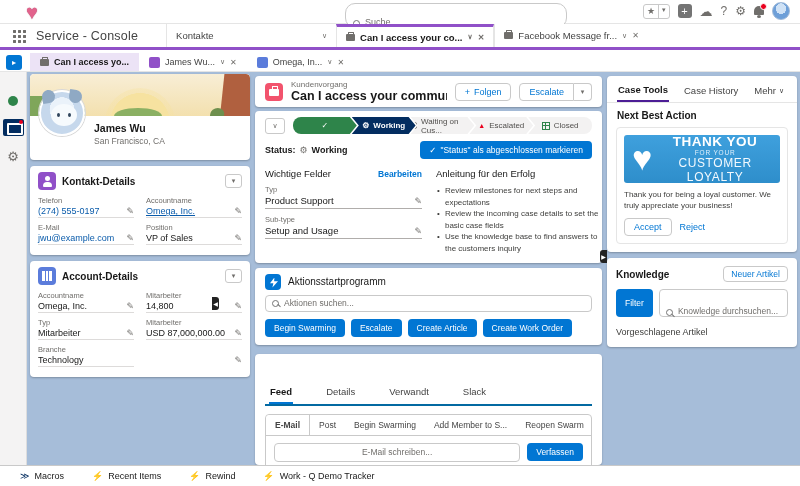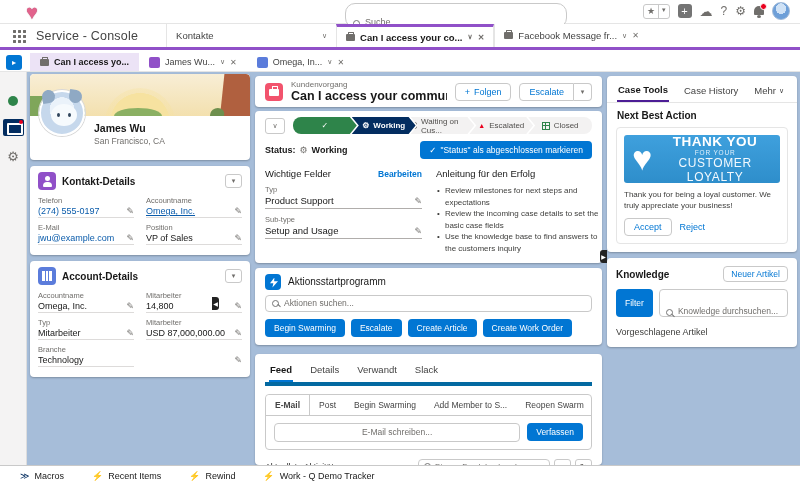--- a/index.html
+++ b/index.html
@@ -178,21 +178,21 @@
   .acthead { display:flex; align-items:center; gap:7px; }
   .acthead .ent-ico { width:16px; height:16px; }
   .acttitle { font-size:10px; font-weight:normal; }
   .actsearch { margin-top:5px; height:17px; border:1px solid #C9C9C9; border-radius:4px;
     display:flex; align-items:center; gap:5px; padding:0 6px; }
   .actsearch input { border:none; outline:none; flex:1; font-size:8.5px; font-family:inherit; }
   .actbtns { display:flex; gap:6px; margin-top:7px; }
 
   
   .feedcard { margin-top:9px; flex:1; min-height:0; overflow:hidden; padding:4px 10px 0 10px; }
-  .feedtabs { display:flex; gap:16px; border-bottom:4px solid #0369a1; padding:3px 4px 0 4px; }
+  .feedtabs { display:flex; gap:32px; border-bottom:2px solid #0369a1; padding:3px 4px 0 4px;margin-top:22px; }
   .ftab { font-size:9.5px; color:#444; padding:3px 1px 5px 1px; }
   .ftab.active { font-weight:bold; color:#181818; border-bottom:2px solid #0176D3; }
   .publisher { border:1px solid #C9C9C9; border-radius:4px; margin-top:8px; }
   .pubtabs { display:flex; border-bottom:1px solid #C9C9C9; }
   .ptab { font-size:8.5px; color:#444; padding:5px 9px; white-space:nowrap; }
   .ptab.active { border-right:1px solid #C9C9C9; font-weight:bold; background:#fff;
     border-radius:4px 0 0 0; box-shadow:inset 0 -2px 0 #fff; }
   .composer { display:flex; gap:7px; padding:7px 8px; align-items:center; }
   .composer input { flex:1; height:19px; border:1px solid #C9C9C9; border-radius:4px;
     font-size:8.5px; text-align:center; font-family:inherit; outline:none; }

